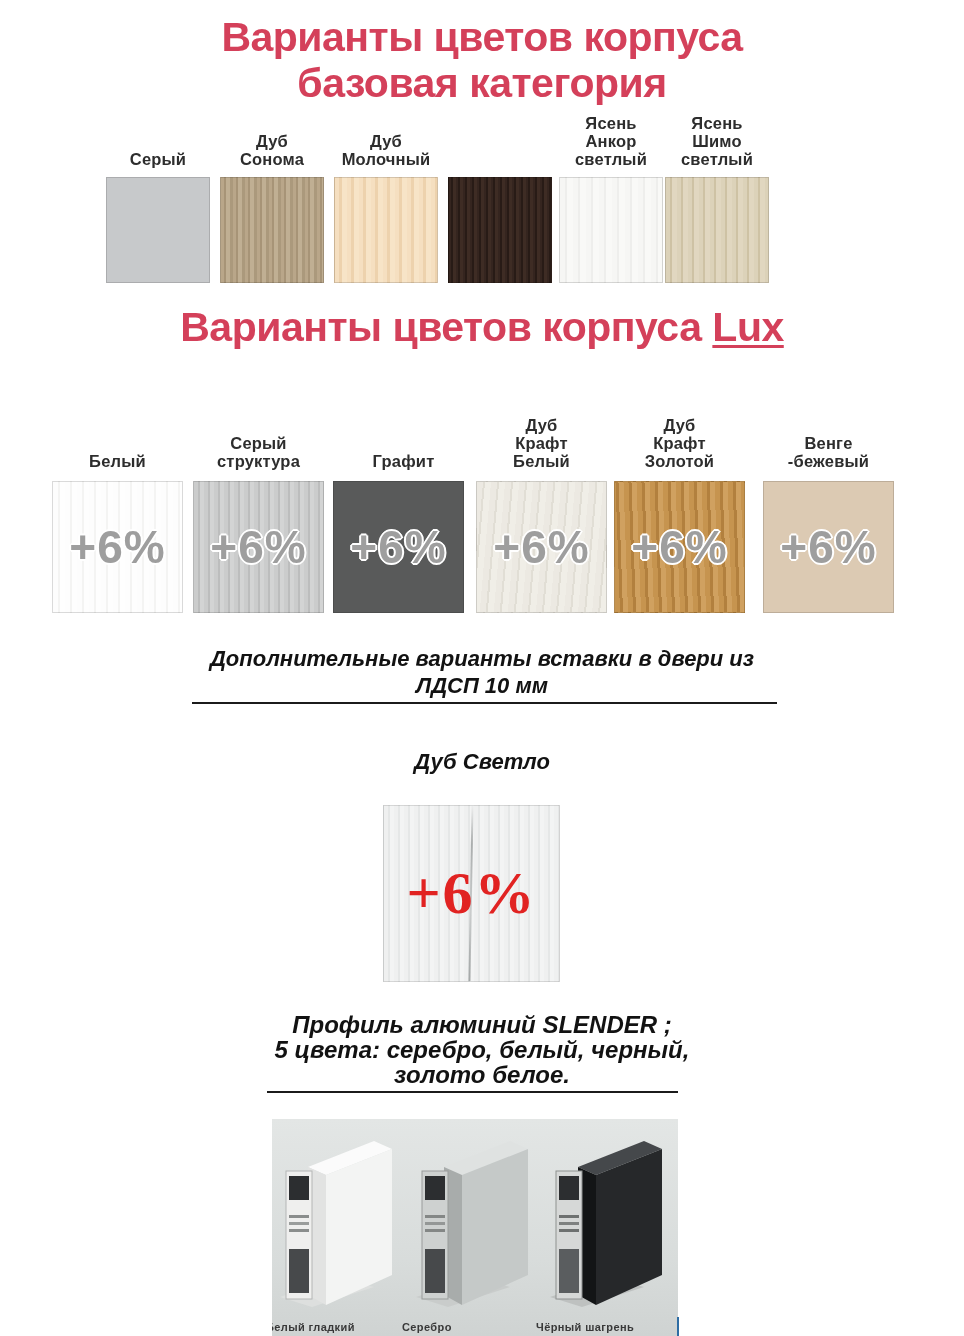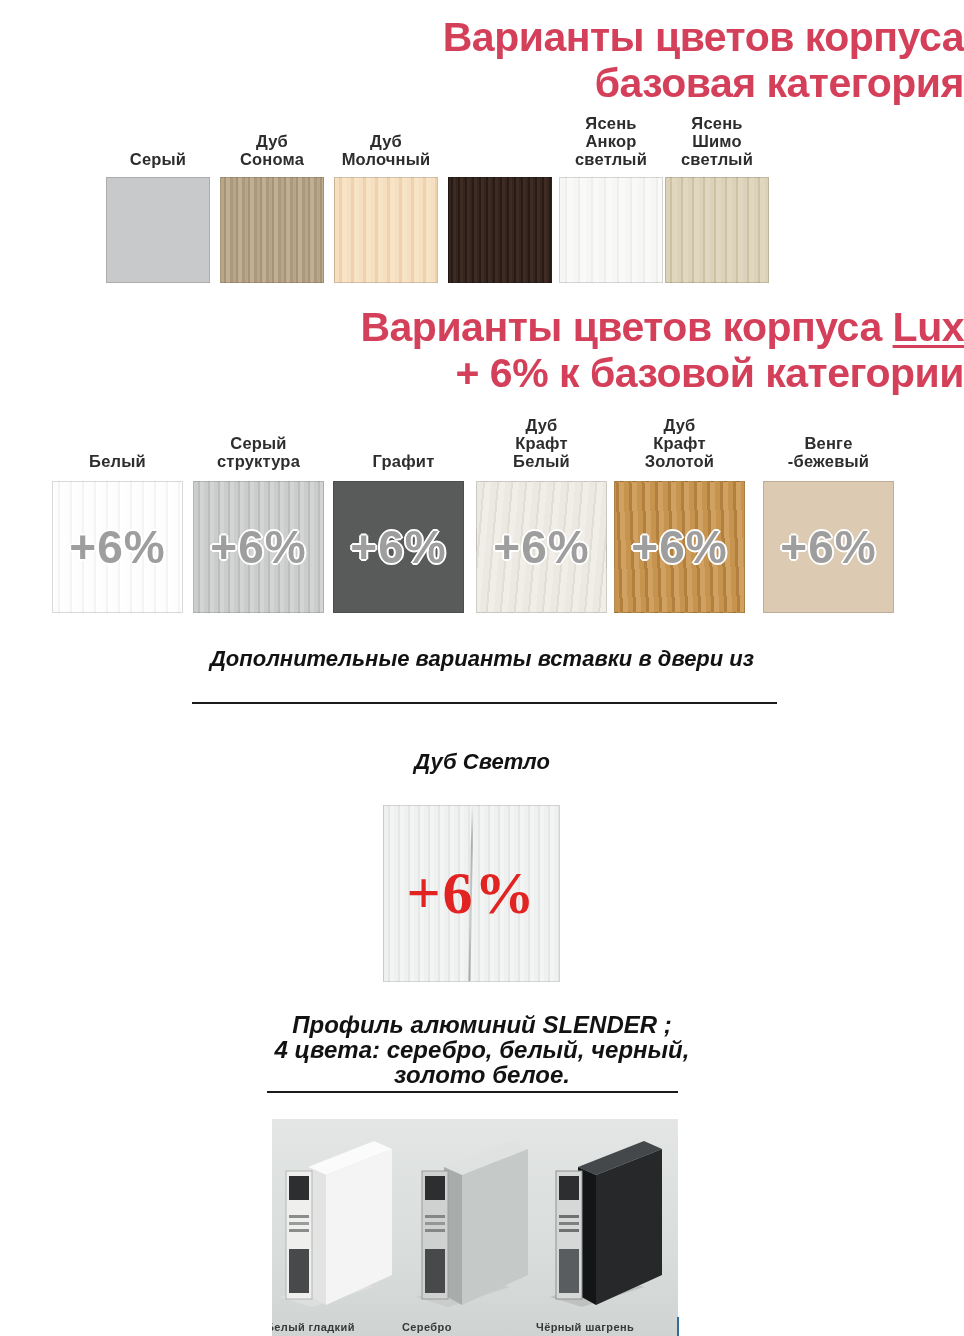--- a/index.html
+++ b/index.html
@@ -2,21 +2,21 @@
 <html><head>
 <meta charset="utf-8">
 <style>
   html,body{margin:0;padding:0;background:#ffffff;}
   .canvas{
     position:relative;width:964px;height:1336px;margin:0 auto;background:#ffffff;
     font-family:"Liberation Sans",sans-serif;overflow:hidden;
   }
   
   .big-title{
-    position:absolute;left:0;width:100%;text-align:right;
+    position:absolute;left:0;width:100%;text-align:center;
     color:#d4405a;font-weight:800;font-size:41px;line-height:46px;letter-spacing:-0.5px;
   }
   .big-title .lux{text-decoration:underline;text-decoration-thickness:3px;text-underline-offset:4px;}
   
   .swlabel{
     position:absolute;display:flex;align-items:flex-end;justify-content:center;
     text-align:center;font-weight:700;color:#2d2d2d;font-size:16.5px;line-height:18px;
     white-space:pre-line;letter-spacing:0.2px;
   }
   .swlabel.r1{top:116px;height:52px;width:130px;}
@@ -110,21 +110,20 @@
 
   <div class="sw r1 t-flatgray" style="left:106px"></div>
   <div class="sw r1 t-sonoma" style="left:220px"></div>
   <div class="sw r1 t-milk" style="left:334px"></div>
   <div class="sw r1 t-wenge" style="left:448px"></div>
   <div class="sw r1 t-ankor" style="left:559px"></div>
   <div class="sw r1 t-shimo" style="left:665px"></div>
 
   <div class="big-title" style="top:304px">
     <div><span>Варианты цветов корпуса </span><span class="lux">Lux</span></div>
-    <div>+ 6% к базовой категории</div>
   </div>
 
   <div class="swlabel r2" style="left:44px">Белый</div>
   <div class="swlabel r2" style="left:185px">Серый
 структура</div>
   <div class="swlabel r2" style="left:330px">Графит</div>
   <div class="swlabel r2" style="left:468px">Дуб
 Крафт
 Белый</div>
   <div class="swlabel r2" style="left:606px">Дуб
@@ -147,32 +146,33 @@
     </div>
   <div class="sw r2 t-kraftgold" style="left:614px">
       <span class="badge6">+6%</span>
     </div>
   <div class="sw r2 t-beige" style="left:763px">
       <span class="badge6">+6%</span>
     </div>
 
   <div class="h-italic" style="top:645px">
     <div>Дополнительные варианты вставки в двери из</div>
+    <div>ЛДСП 10 мм</div>
   </div>
   <div class="rule" style="left:192px;top:702px;width:585px"></div>
 
   <div class="h-italic" style="top:748px">Дуб Светло</div>
 
   <div class="elza-swatch">
     <span class="badge-red">+6%</span>
   </div>
 
   <div class="slender-text" style="top:1012px">
     <div>Профиль алюминий SLENDER ;</div>
-    <div>4 цвета: серебро, белый, черный,</div>
+    <div>5 цвета: серебро, белый, черный,</div>
     <div>золото белое.</div>
   </div>
   <div class="rule" style="left:267px;top:1091px;width:411px"></div>
 
   <div class="photo">
 
     <div class="pcol p-white" style="left:2px">
       <svg width="128" height="182" viewBox="0 0 128 182">
         <polygon points="6,168 66,148 100,158 38,178" fill="var(--flange)"></polygon>
         <polygon points="34,38 100,12 118,20 52,46" fill="var(--top)"></polygon>

